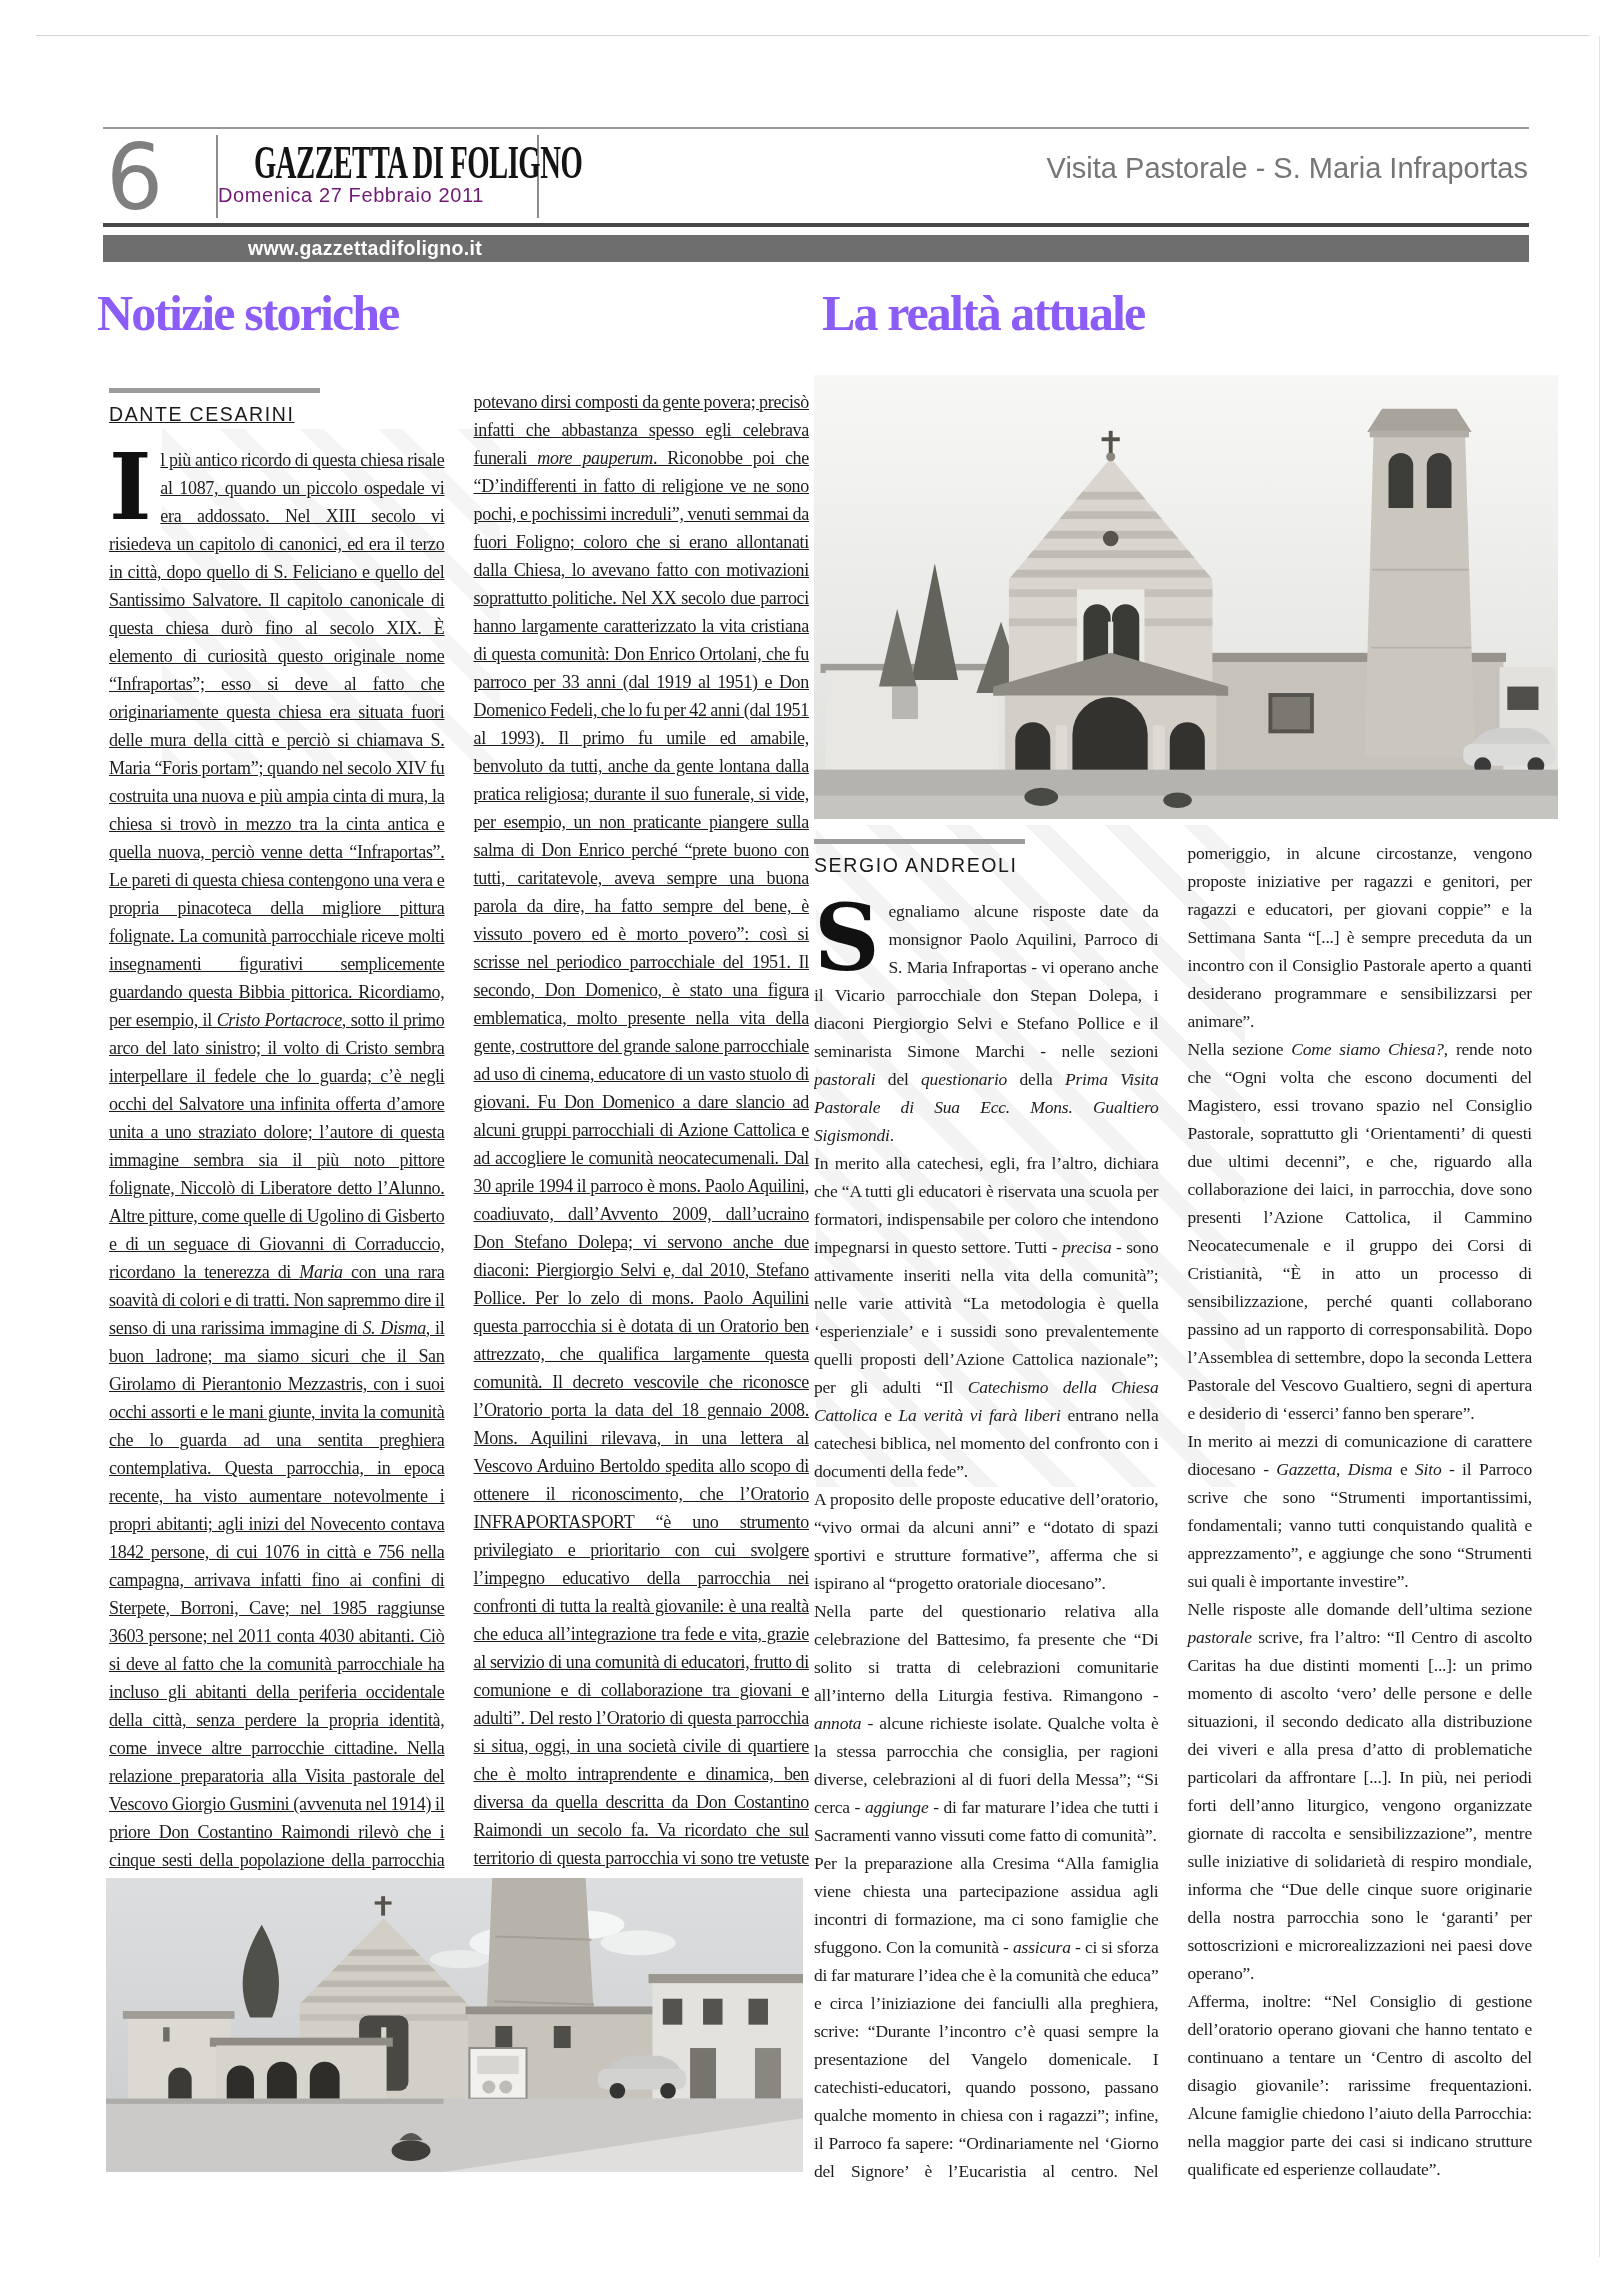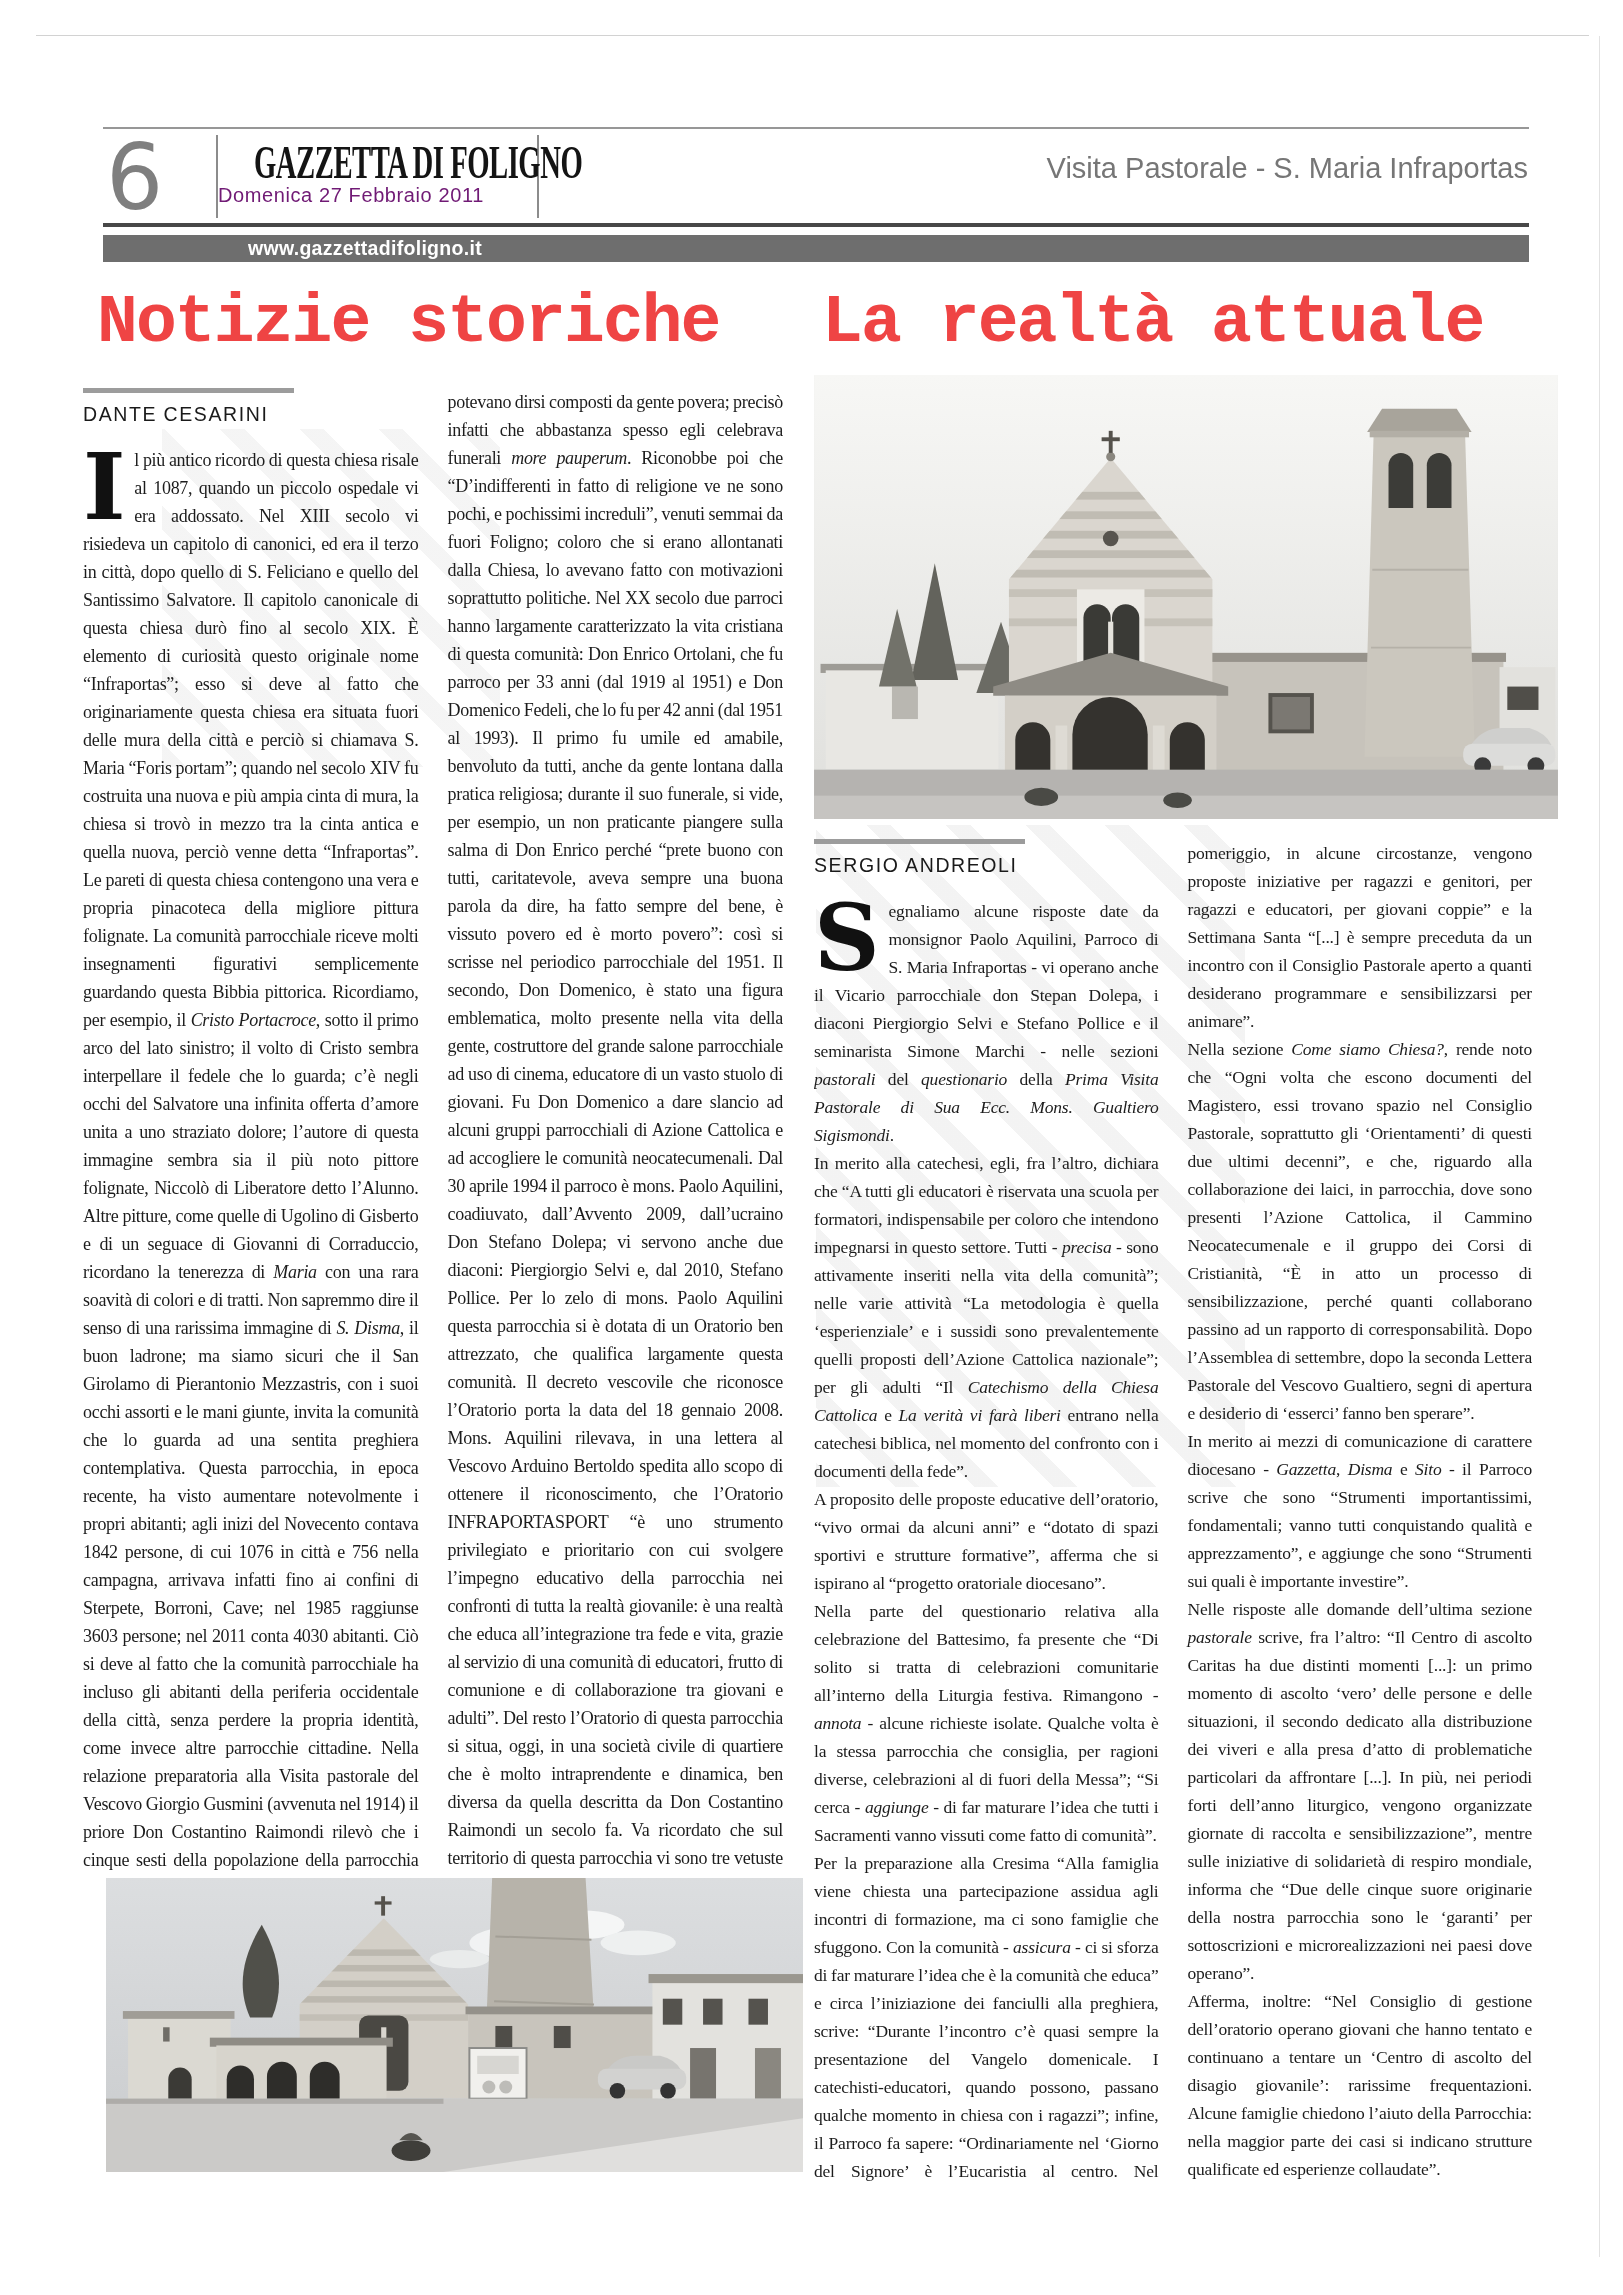--- a/index.html
+++ b/index.html
@@ -17,35 +17,35 @@
   .masthead{display:inline-block;margin-top:2.6px;font-family:"Liberation Serif",serif;font-weight:700;
         font-size:35px;letter-spacing:-0.6px;color:#141414;transform:scale(0.82,1.3);transform-origin:center top;white-space:nowrap;}
   .issue-date{margin-top:6.5px;font-family:"Liberation Sans",sans-serif;font-size:20px;color:#701a75;letter-spacing:0.6px;}
   .section-title{position:absolute;left:584px;top:152px;width:944px;text-align:right;
         font-family:"Liberation Sans",sans-serif;font-size:29px;color:#767676;white-space:nowrap;}
   .rule-dark{position:absolute;left:103px;top:223px;width:1426px;height:3.9px;background:#484848;}
   .website-bar{position:absolute;left:103px;top:235px;width:1426px;height:27px;background:#6e6e6e;
         box-sizing:border-box;padding-left:145px;font-family:"Liberation Sans",sans-serif;
         font-weight:bold;font-size:19.5px;line-height:27px;color:#ffffff;letter-spacing:0.3px;}
   
-  .headline{position:absolute;top:287px;font-family:Liberation Mono, monospace;font-weight:700;
-        font-size:68px;line-height:1.05;letter-spacing:-1.9px;color:#ef4444;white-space:nowrap;}
+  .headline{position:absolute;top:287px;font-family:Liberation Serif, serif;font-weight:700;
+        font-size:50px;line-height:1.05;letter-spacing:-1.9px;color:#8b5cf6;white-space:nowrap;}
   .headline.left{left:97px;}
   .headline.right{left:814px;margin-left:8px;}
   
   .byline-block{margin-bottom:18px;}
   .byline-rule{width:211px;height:4.5px;background:#9c9c9c;}
   .byline-name{margin-top:7.8px;font-family:"Liberation Sans",sans-serif;font-size:19.5px;
         letter-spacing:1.6px;color:#1a1a1a;}
   
   .cols{position:absolute;column-gap:29px;column-count:2;column-fill:auto;overflow:hidden;
         text-align:justify;}
   .cols p{margin:0;}
-  .cols-left{left:83px;top:388px;width:700px;height:1490px;
-        font-size:18px;line-height:28px;letter-spacing:-0.3px;word-spacing:-0.6px;}
+  .cols-left{left:109px;top:388px;width:700px;height:1490px;
+        font-size:18px;line-height:28px;letter-spacing:-0.3px;word-spacing:-0.6px;text-decoration:underline;}
   .cols-right{left:814px;top:839px;width:718px;height:1359px;
         font-size:17.5px;line-height:28px;letter-spacing:-0.2px;word-spacing:-0.3px;}
   .dropcap{float:left;font-family:"DejaVu Serif",serif;font-weight:700;font-size:91px;
         line-height:73px;padding:5.2px 9px 0 0;color:#111;}
   
   .photo{position:absolute;overflow:hidden;background:#ddd;}
   .photo-front{left:814px;top:375px;width:744px;height:444px;}
   .photo-street{left:106px;top:1878px;width:697px;height:294px;}
   
   .watermark{position:absolute;pointer-events:none;

